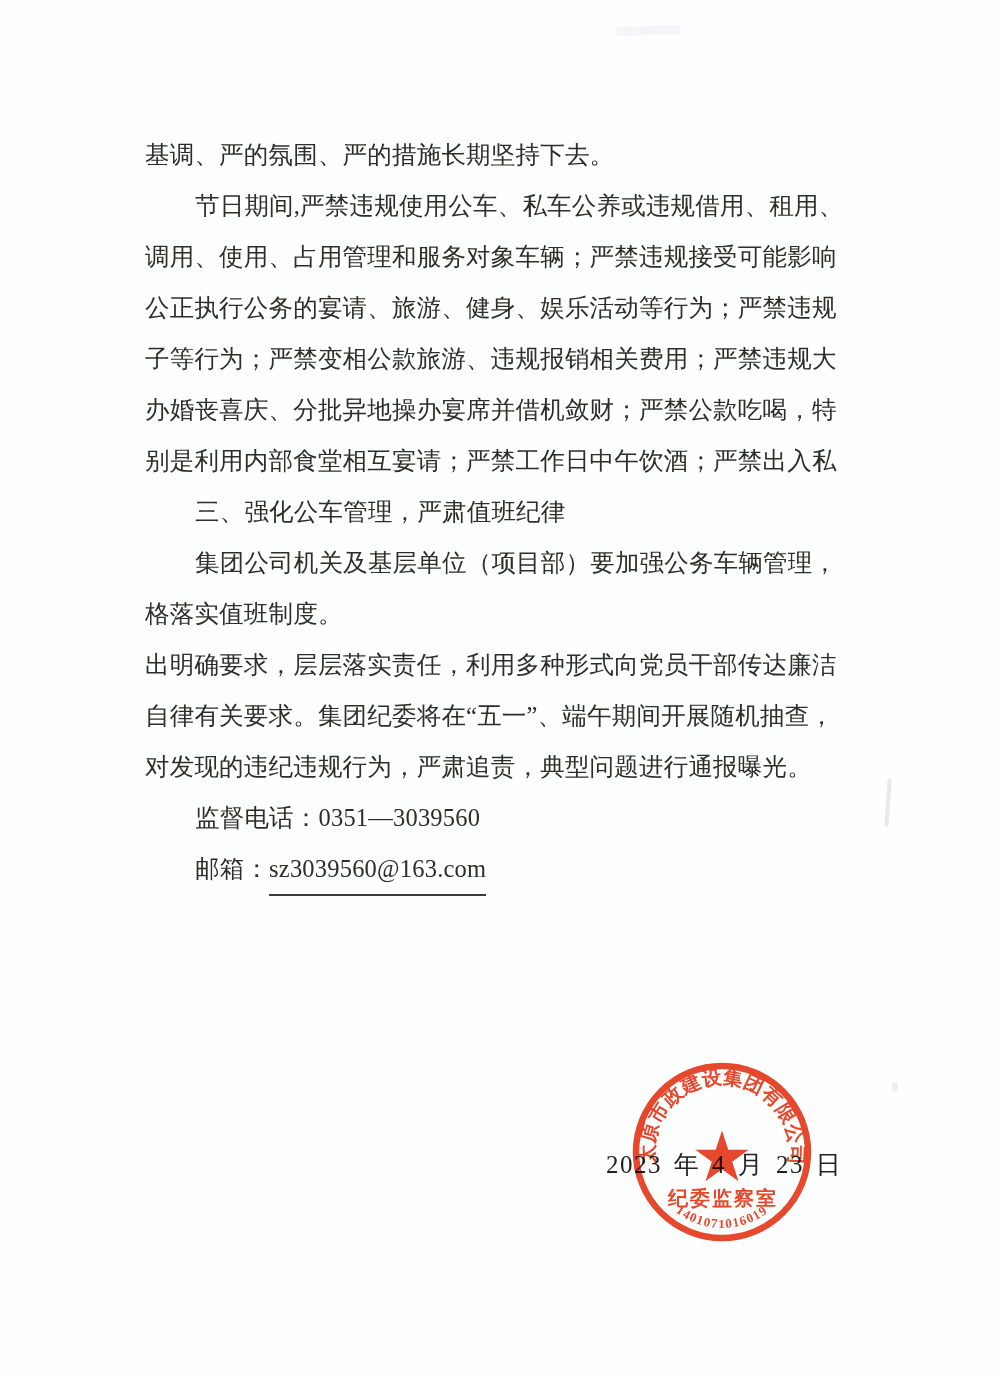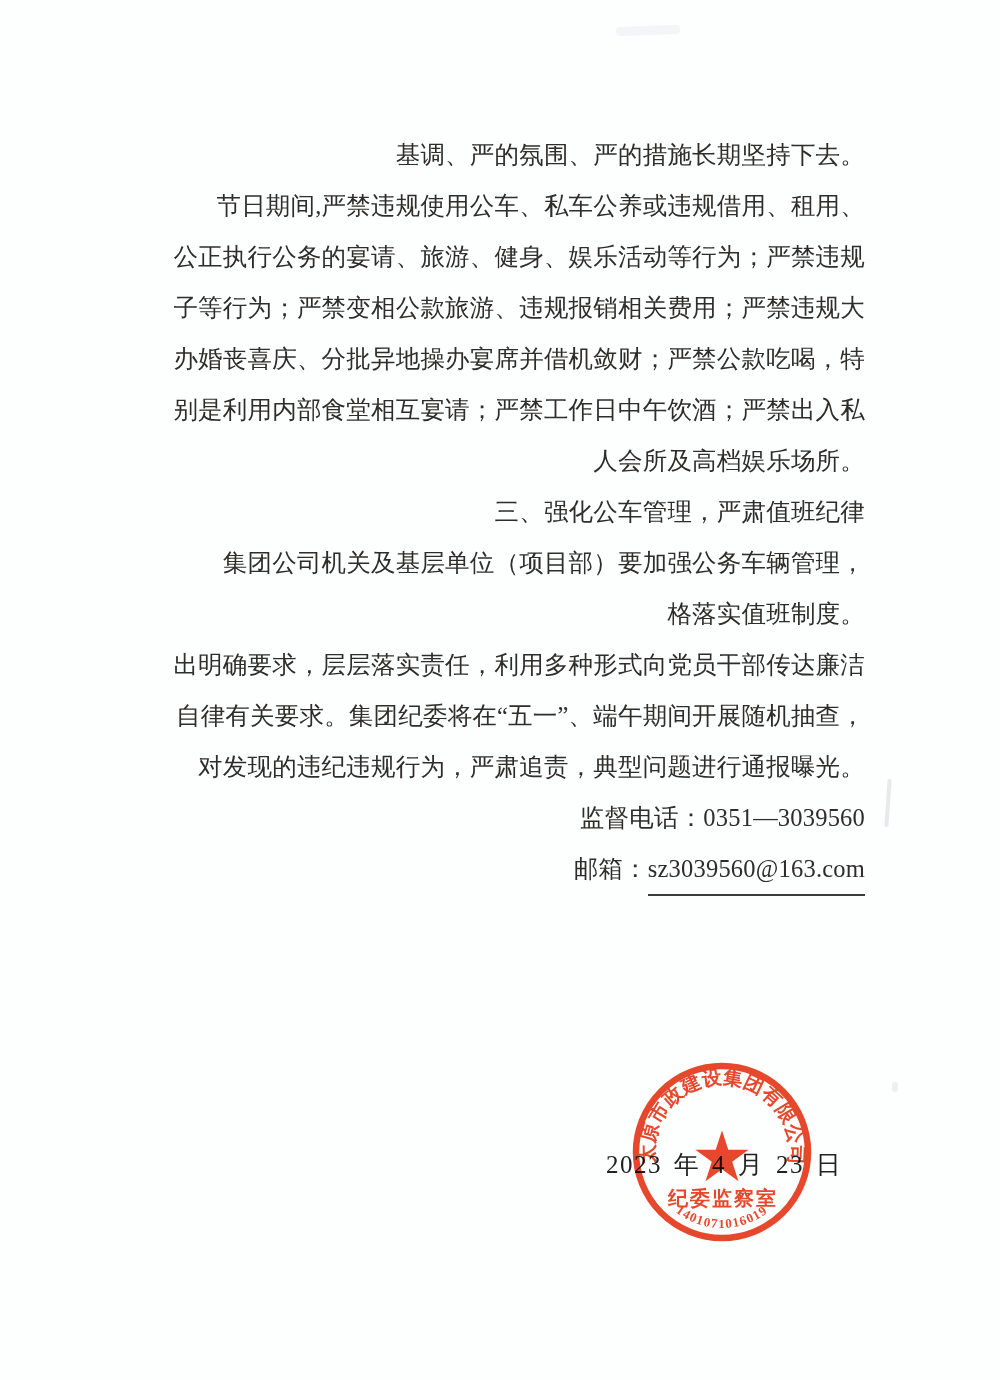--- a/index.html
+++ b/index.html
@@ -6,21 +6,20 @@
   body {
     width: 1000px; height: 1380px;
     background: #f4f6f7;
     font-family: "Liberation Serif", "DejaVu Serif", serif;
   }
   .page {
     position: relative;
     width: 1000px; height: 1380px;
     background: #fdfefe;
     overflow: hidden;
-    text-align: right;
   }
   .body-text {
     position: absolute;
     left: 145px; top: 129px;
     width: 720px;
     color: #2e2d2b;
     font-size: 24.5px;
     letter-spacing: 0.2px;
   }
   .line {
@@ -77,25 +76,25 @@
   }
 </style>
 </head>
 <body>
 
 <div class="page">
 
   <div class="body-text">
     <div class="line">基调、严的氛围、严的措施长期坚持下去。</div>
     <div class="line indent">节日期间,严禁违规使用公车、私车公养或违规借用、租用、</div>
+    <div class="line">调用、使用、占用管理和服务对象车辆；严禁违规接受可能影响</div>
     <div class="line">公正执行公务的宴请、旅游、健身、娱乐活动等行为；严禁违规</div>
     <div class="line">子等行为；严禁变相公款旅游、违规报销相关费用；严禁违规大</div>
     <div class="line">办婚丧喜庆、分批异地操办宴席并借机敛财；严禁公款吃喝，特</div>
     <div class="line">别是利用内部食堂相互宴请；严禁工作日中午饮酒；严禁出入私</div>
-    <div class="line">人会所及高档娱乐场所。</div>
     <div class="line indent">三、强化公车管理，严肃值班纪律</div>
     <div class="line indent">集团公司机关及基层单位（项目部）要加强公务车辆管理，</div>
     <div class="line">格落实值班制度。</div>
     <div class="line">出明确要求，层层落实责任，利用多种形式向党员干部传达廉洁</div>
     <div class="line">自律有关要求。集团纪委将在“五一”、端午期间开展随机抽查，</div>
     <div class="line">对发现的违纪违规行为，严肃追责，典型问题进行通报曝光。</div>
 
     <div class="line indent">
       <span>监督电话：</span><span>0351—3039560</span>
     </div>

